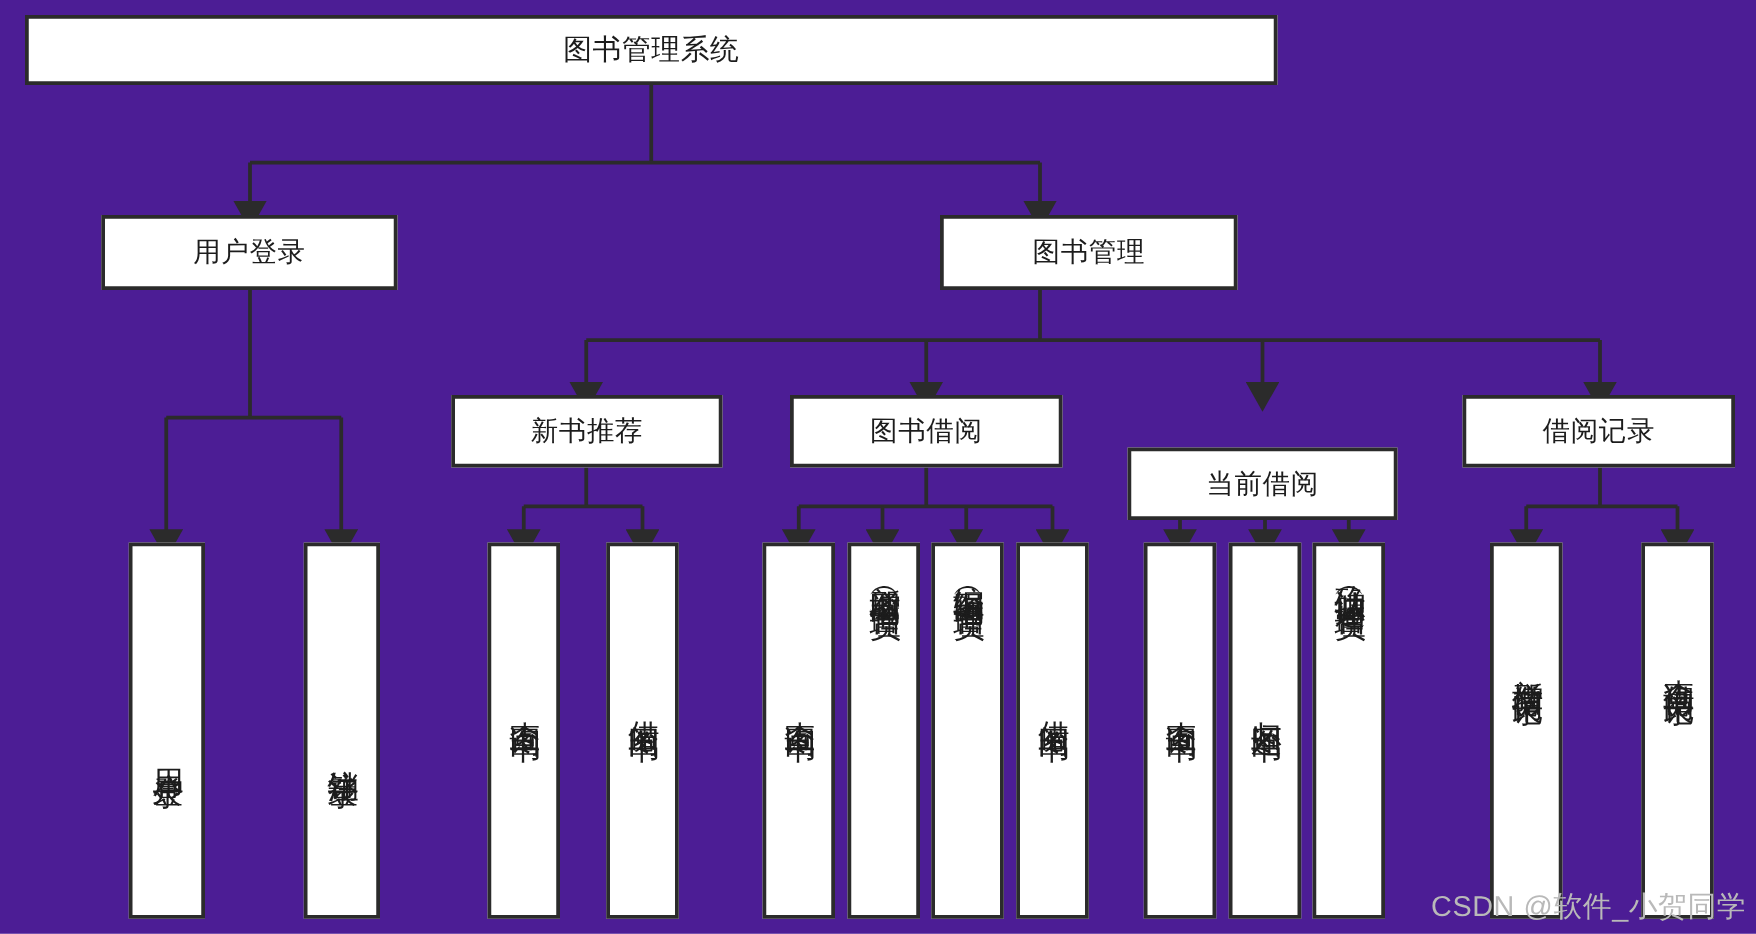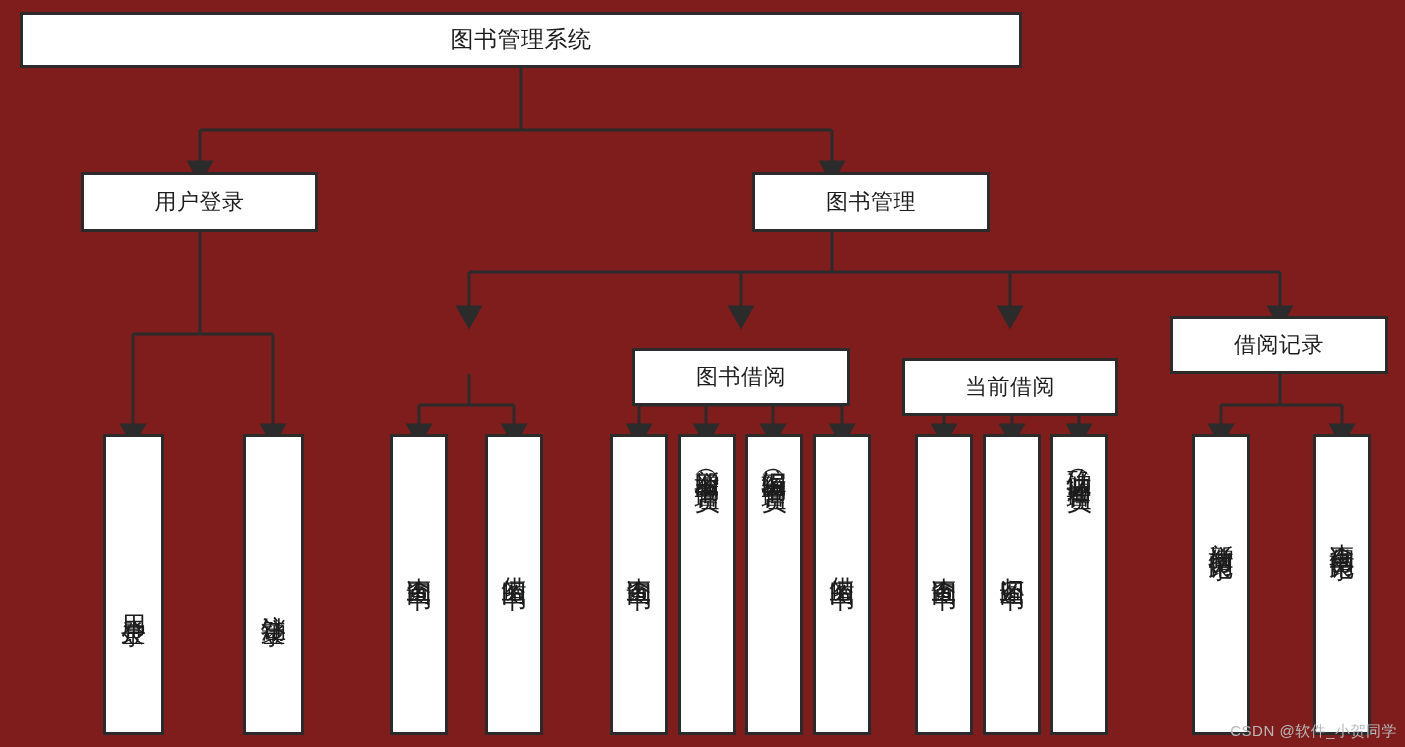--- a/index.html
+++ b/index.html
@@ -10,21 +10,21 @@
   body {
     width: 1405px;
     height: 747px;
     font-family: "Liberation Sans", "DejaVu Sans", sans-serif;
     overflow: hidden;
   }
   #diagram-root {
     position: relative;
     width: 1405px;
     height: 747px;
-    background: #7f1d1d;
+    background: #4c1d95;
   }
   svg.connectors {
     position: absolute;
     left: 0;
     top: 0;
     width: 1405px;
     height: 747px;
     pointer-events: none;
   }
   .node {
@@ -71,21 +71,21 @@
   .node.vert.midlow .node-label {
     margin-top: 150px;
   }
   .node.vert.midlowish .node-label {
     margin-top: 112px;
   }
   .watermark {
     position: absolute;
     right: 8px;
     bottom: 6px;
-    font-size: 15px;
+    font-size: 23px;
     color: #b9b9b9;
     white-space: nowrap;
     letter-spacing: 0.5px;
   }
 </style>
 </head>
 <body>
 
 <div id="diagram-root">
 
@@ -143,21 +143,24 @@
     <span class="node-label">图书管理系统</span>
   </div>
 
   <div class="node horiz" style="left:81px; top:172px; width:237px; height:60px;">
     <span class="node-label">用户登录</span>
   </div>
   <div class="node horiz" style="left:712px; top:172px; width:238px; height:60px;margin-left:40px;">
     <span class="node-label">图书管理</span>
   </div>
 
-  <div class="node horiz" style="left:632px; top:316px; width:218px; height:58px;margin-top:32px;">
+  <div class="node horiz" style="left:361px; top:316px; width:217px; height:58px;">
+    <span class="node-label">新书推荐</span>
+  </div>
+  <div class="node horiz" style="left:632px; top:316px; width:218px; height:58px;">
     <span class="node-label">图书借阅</span>
   </div>
   <div class="node horiz" style="left:902px; top:316px; width:216px; height:58px;margin-top:42px;">
     <span class="node-label">当前借阅</span>
   </div>
   <div class="node horiz" style="left:1170px; top:316px; width:218px; height:58px;">
     <span class="node-label">借阅记录</span>
   </div>
 
   <div class="node vert midlow" style="left:103px; top:434px; width:61px; height:301px;">

